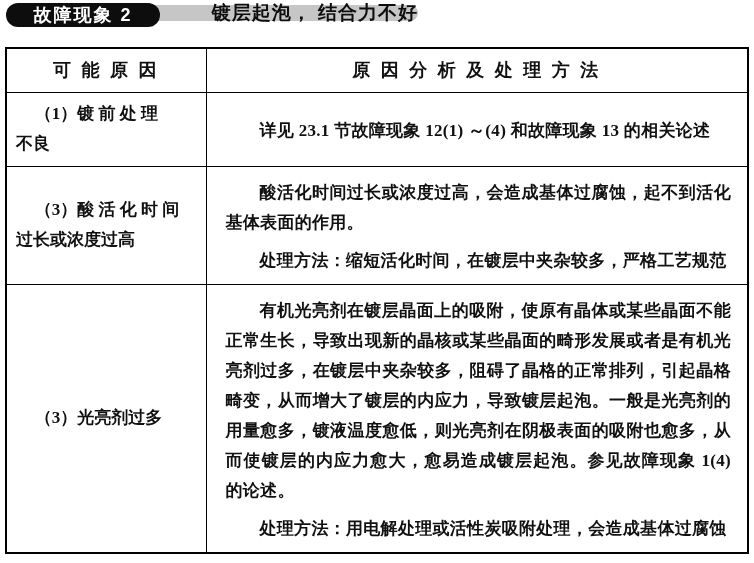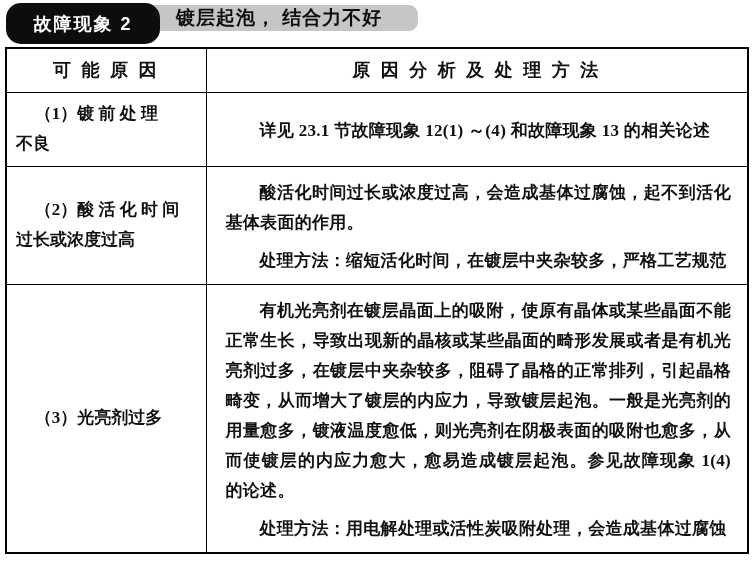--- a/index.html
+++ b/index.html
@@ -10,35 +10,36 @@
     background: #ffffff;
     overflow: hidden;
     font-family: "Liberation Serif", "DejaVu Serif", serif;
     color: #111111;
   }
 
   
   .header { position: absolute; left: 0; top: 0; width: 754px; height: 40px; }
   .title-bar {
     position: absolute; left: 150px; top: 5px;
-    width: 242px; height: 26px;
+    width: 242px; height: 16px;
     background: #c6c6c6;
     border-radius: 2px 9px 9px 2px;
     display: flex; align-items: center;
     padding-left: 26px;
     box-sizing: content-box;
+    justify-content: flex-end;
   }
   .title-text {
     font-family: "Liberation Sans", "DejaVu Sans", sans-serif;
     font-size: 19px; font-weight: 700; letter-spacing: 1px;
     white-space: nowrap; color: #0d0d0d;
   }
   .badge {
     position: absolute; left: 6px; top: 3px;
-    width: 154px; height: 41px;
+    width: 154px; height: 24px;
     background: #0d0d0d;
     border-radius: 15px;
     display: flex; align-items: center; justify-content: center;
     z-index: 2;
   }
   .badge-text {
     color: #ffffff;
     font-family: "Liberation Sans", "DejaVu Sans", sans-serif;
     font-size: 18px; font-weight: 700; letter-spacing: 2px;
     white-space: nowrap;
@@ -128,21 +129,21 @@
         <td class="cause">
           <div class="cause-line first">（1）镀 前 处 理</div>
           <div class="cause-line">不良</div>
         </td>
         <td class="analysis">
           <p><span>详见 23.1 节故障现象 12(1) ～(4) 和故障现象 13 的相关论述</span></p>
         </td>
       </tr>
       <tr class="r2">
         <td class="cause">
-          <div class="cause-line first">（2）酸 活 化 时 间</div>
+          <div class="cause-line first">（3）酸 活 化 时 间</div>
           <div class="cause-line">过长或浓度过高</div>
         </td>
         <td class="analysis">
           <p><span>酸活化时间过长或浓度过高，会造成基体过腐蚀，起不到活化基体表面的作用。</span></p>
           <p><b class="m-label">处理方法：</b><span>缩短活化时间，在镀层中夹杂较多，严格工艺规范</span></p>
         </td>
       </tr>
       <tr class="r3">
         <td class="cause">
           <div class="cause-line first">（3）光亮剂过多</div>

